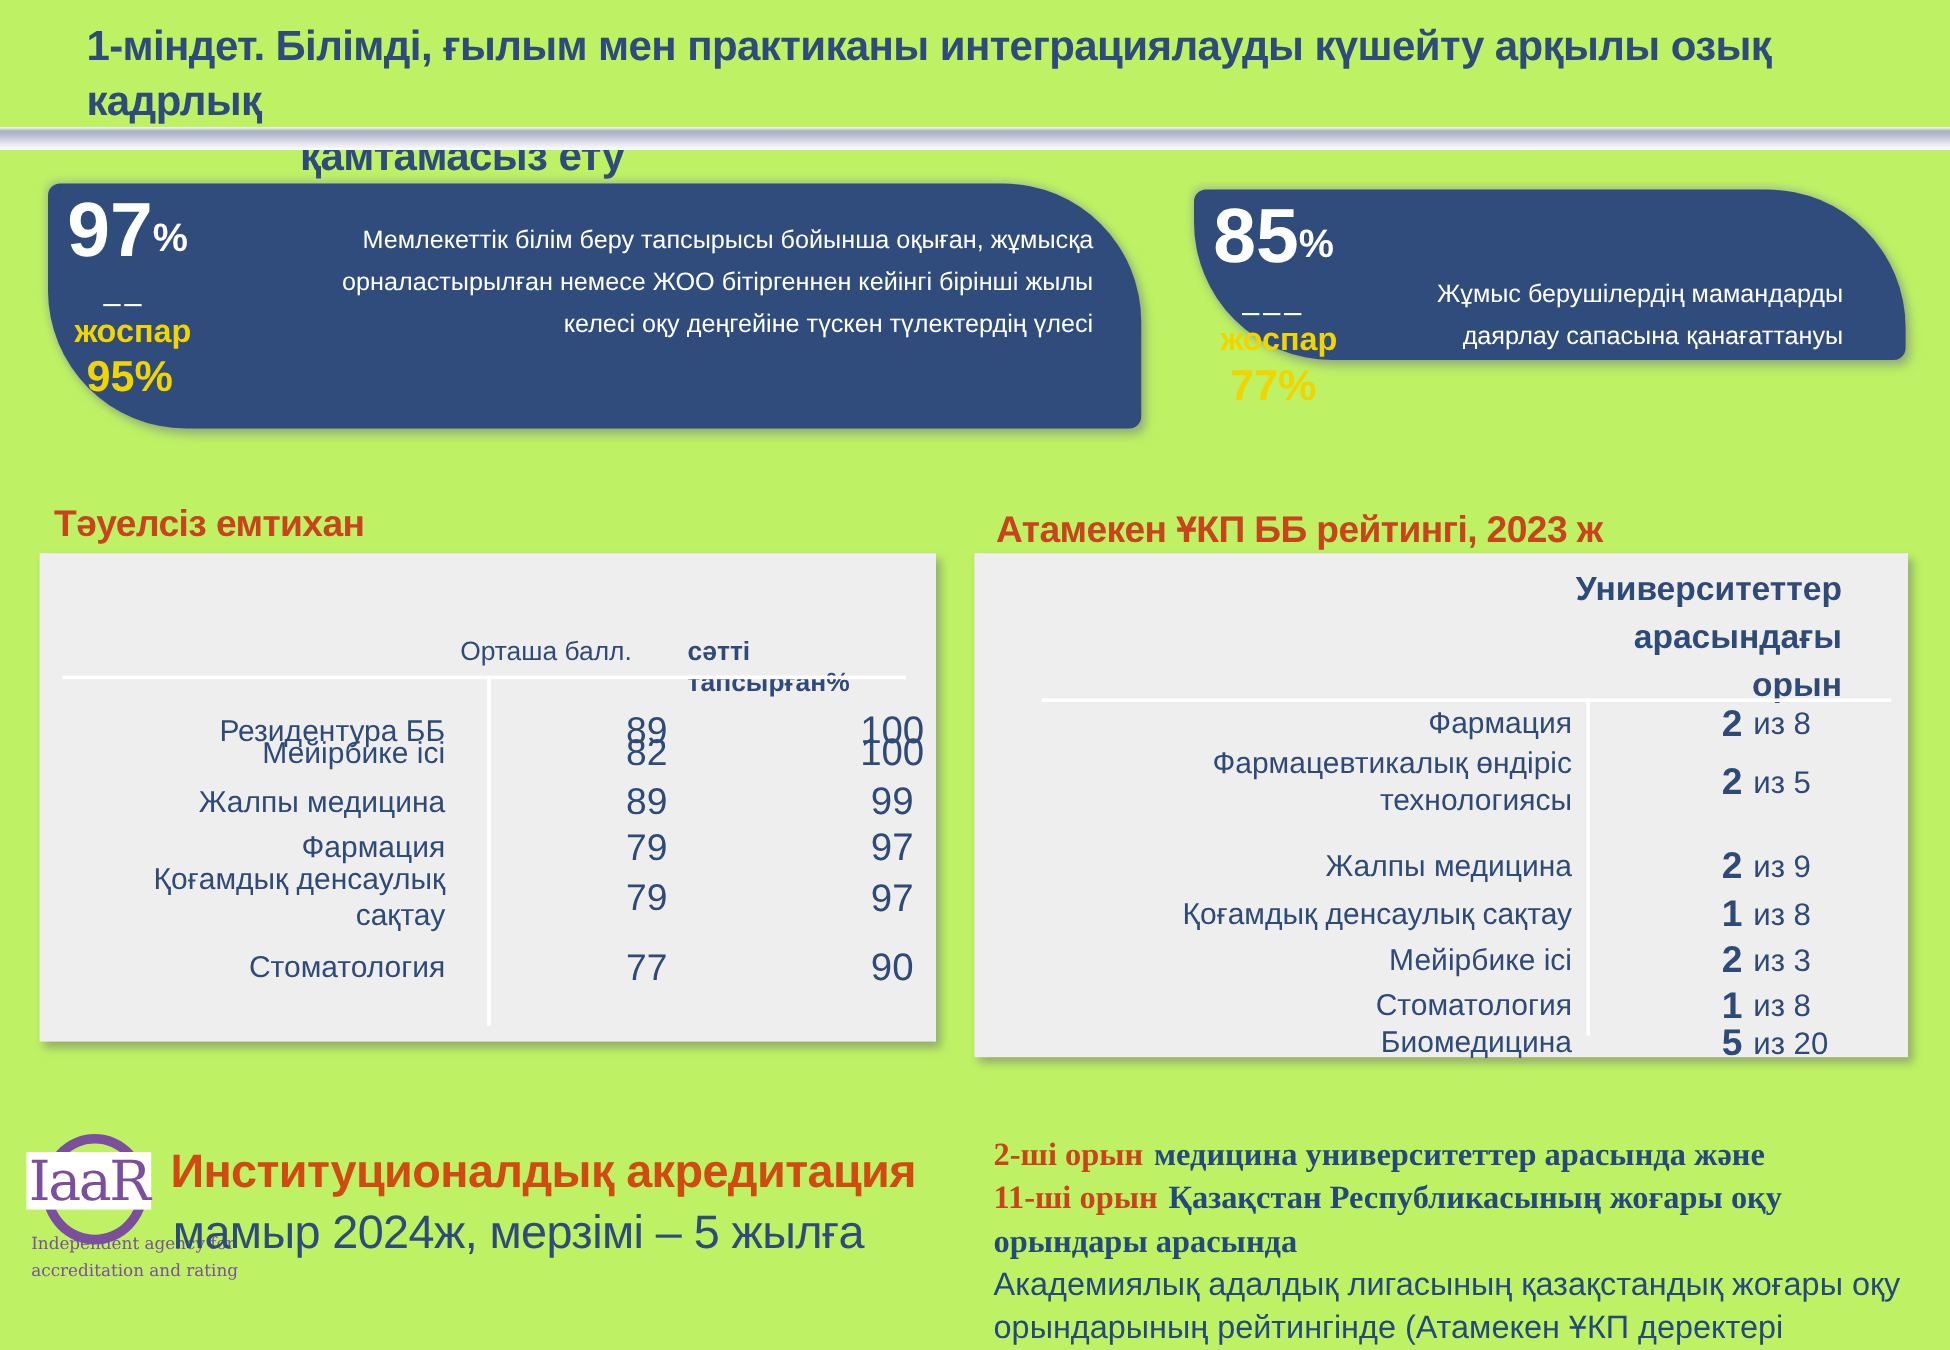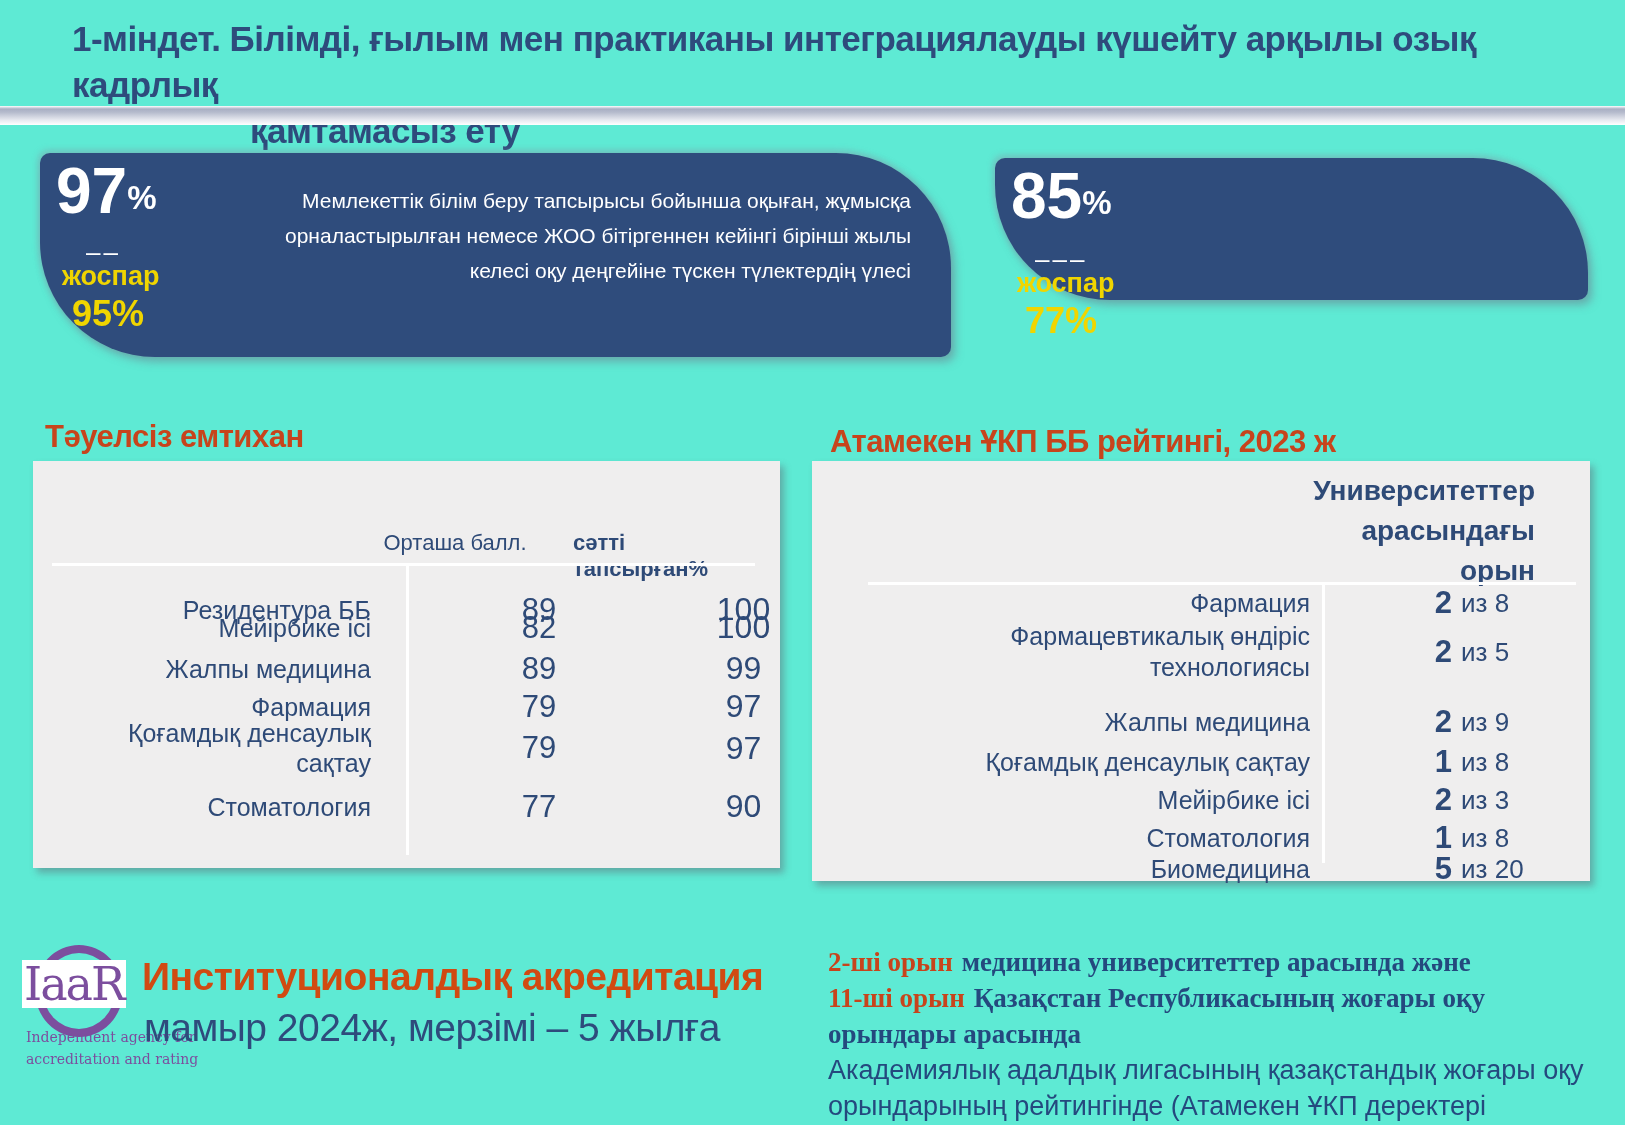--- a/index.html
+++ b/index.html
@@ -1,16 +1,16 @@
 <!DOCTYPE html>
 <html><head>
 <meta charset="utf-8">
 <style>
   html,body{margin:0;padding:0;background:#888;}
-  .slide{position:relative;width:1625px;height:1125px;background:#5eead4;overflow:hidden;
+  .slide{position:relative;width:1625px;height:1125px;background:#bef264;overflow:hidden;
          font-family:"Liberation Sans","DejaVu Sans",sans-serif;}
 
   
   .title{position:absolute;left:72px;top:16px;width:1530px;color:#2E4B7C;
          font-size:35px;font-weight:bold;line-height:46px;letter-spacing:-0.5px;}
   .title .l2{padding-left:178px;display:block;}
 
   .divider{position:absolute;left:0;top:106px;width:1625px;height:19px;
            background:linear-gradient(180deg,#ffffff 0%,#a9afc4 16%,#b6bccd 34%,#e7e9f0 74%,#ffffff 100%);}
 
@@ -101,20 +101,21 @@
   </div>
 
   <div class="kpi kpi-right">
     <div class="num">
       <span class="big">85</span>
       <span class="pct">%</span>
     </div>
     <div class="dash">–––</div>
     <div class="plan">жоспар</div>
     <div class="planv">77%</div>
+    <div class="desc">Жұмыс берушілердің мамандарды даярлау сапасына қанағаттануы</div>
   </div>
 
   <div class="sec-head" style="left:45px;top:419px;">Тәуелсіз емтихан</div>
   <div class="sec-head" style="left:830px;top:424px;">Атамекен ҰКП ББ рейтингі, 2023 ж</div>
 
   <div class="panel panel-left"></div>
   <div class="lt-head1">Орташа балл.</div>
   <div class="lt-head2">сәтті тапсырған%</div>
   <div class="wline" style="left:52px;top:563px;width:703px;height:3px;"></div>
   <div class="wline" style="left:406px;top:565px;width:3px;height:290px;"></div>

